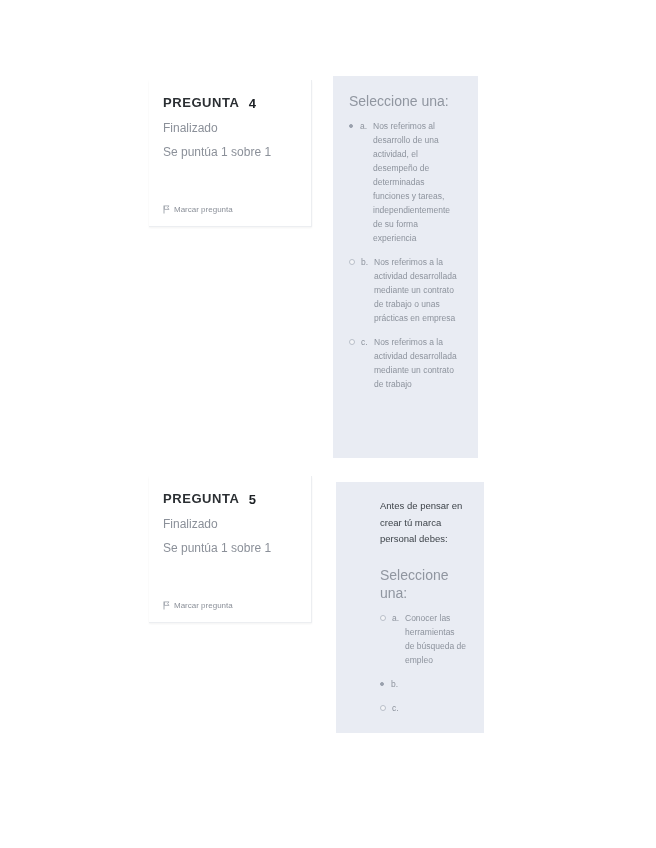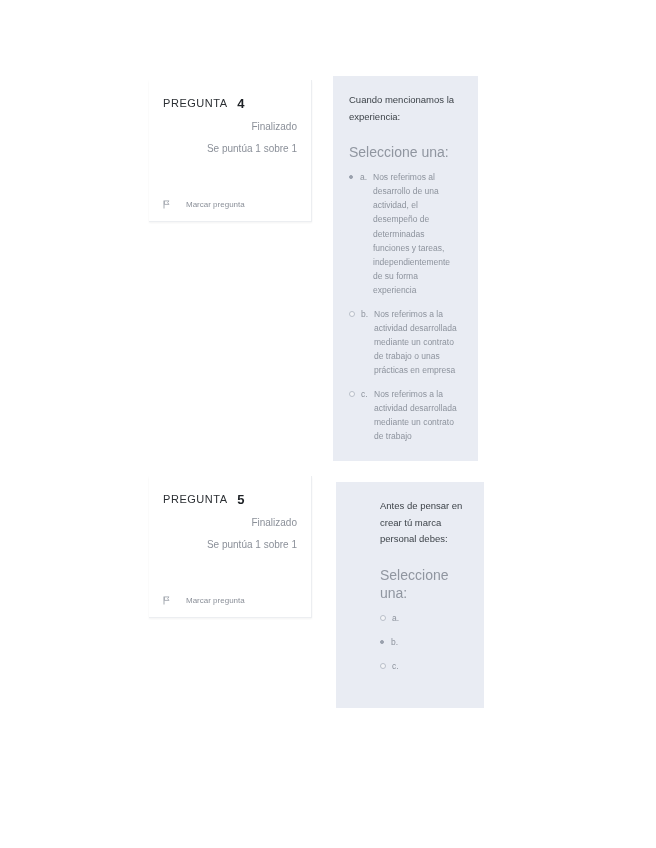--- a/index.html
+++ b/index.html
@@ -41,48 +41,47 @@
     box-sizing: border-box;
     padding: 14px 14px 12px 14px;
   }
 
   .q-number-line {
     margin: 0 0 11px 0;
     white-space: nowrap;
     line-height: 1;
   }
   .q-label {
-    font-size: 11px;
-    font-weight: normal;
+    font-size: 13px;
+    font-weight: bold;
     letter-spacing: 0.55px;
     color: #2b2f33;
     text-transform: uppercase;
   }
   .q-number {
     font-size: 13px;
     font-weight: bold;
     color: #1d2125;
     margin-left: 5px;
     vertical-align: -1px;
   }
 
   .info-line {
-    font-size: 10px;
+    font-size: 12px;
     color: #8b9099;
     margin: 0 0 10px 0;
     line-height: 1.2;
     white-space: nowrap;
-    text-align: right;
   }
   .info-line:last-child { margin-bottom: 0; }
 
   .flag-row {
     display: flex;
     align-items: center;
-    gap: 16px;
+    gap: 4px;
     font-size: 8px;
     color: #8b9099;
     white-space: nowrap;
     margin-top: 45px;
   }
   .flag-icon {
     display: inline-block;
     width: 7px;
     height: 9px;
     position: relative;
@@ -180,21 +179,20 @@
           <svg width="7" height="9" viewBox="0 0 7 9">
             <path d="M1 0.5 L1 8.5" stroke="#9aa0a8" stroke-width="0.9" fill="none"></path>
             <path d="M1.4 0.9 L6 0.9 L4.6 2.7 L6 4.4 L1.4 4.4 Z" fill="none" stroke="#9aa0a8" stroke-width="0.8"></path>
           </svg>
         </span>
         <span>Marcar pregunta</span>
       </div>
     </div>
 
     <div class="content-panel" id="content0" style="top: 76px; left: 333px; width: 145px; min-height: 382px;">
-      <div class="q-text">Cuando mencionamos la experiencia:</div>
       <div class="select-one">Seleccione una:</div>
       <ul class="answer-list">
         <li class="answer-item">
           <span class="radio selected"></span>
           <span class="answer-letter">a.</span>
           <span class="answer-text">Nos referimos al desarrollo de una actividad, el desempeño de determinadas funciones y tareas, independientemente de su forma experiencia</span>
         </li>
         <li class="answer-item">
           <span class="radio unselected"></span>
           <span class="answer-letter">b.</span>
@@ -229,20 +227,21 @@
       </div>
     </div>
 
     <div class="content-panel" id="content1" style="top: 482px; left: 336px; width: 148px; min-height: 226px; padding-left: 44px;">
       <div class="q-text">Antes de pensar en crear tú marca personal debes:</div>
       <div class="select-one">Seleccione una:</div>
       <ul class="answer-list">
         <li class="answer-item">
           <span class="radio unselected"></span>
           <span class="answer-letter">a.</span>
+          <span class="answer-text">Conocer las herramientas de búsqueda de empleo</span>
         </li>
         <li class="answer-item">
           <span class="radio selected"></span>
           <span class="answer-letter">b.</span>
         </li>
         <li class="answer-item">
           <span class="radio unselected"></span>
           <span class="answer-letter">c.</span>
         </li>
       </ul>

